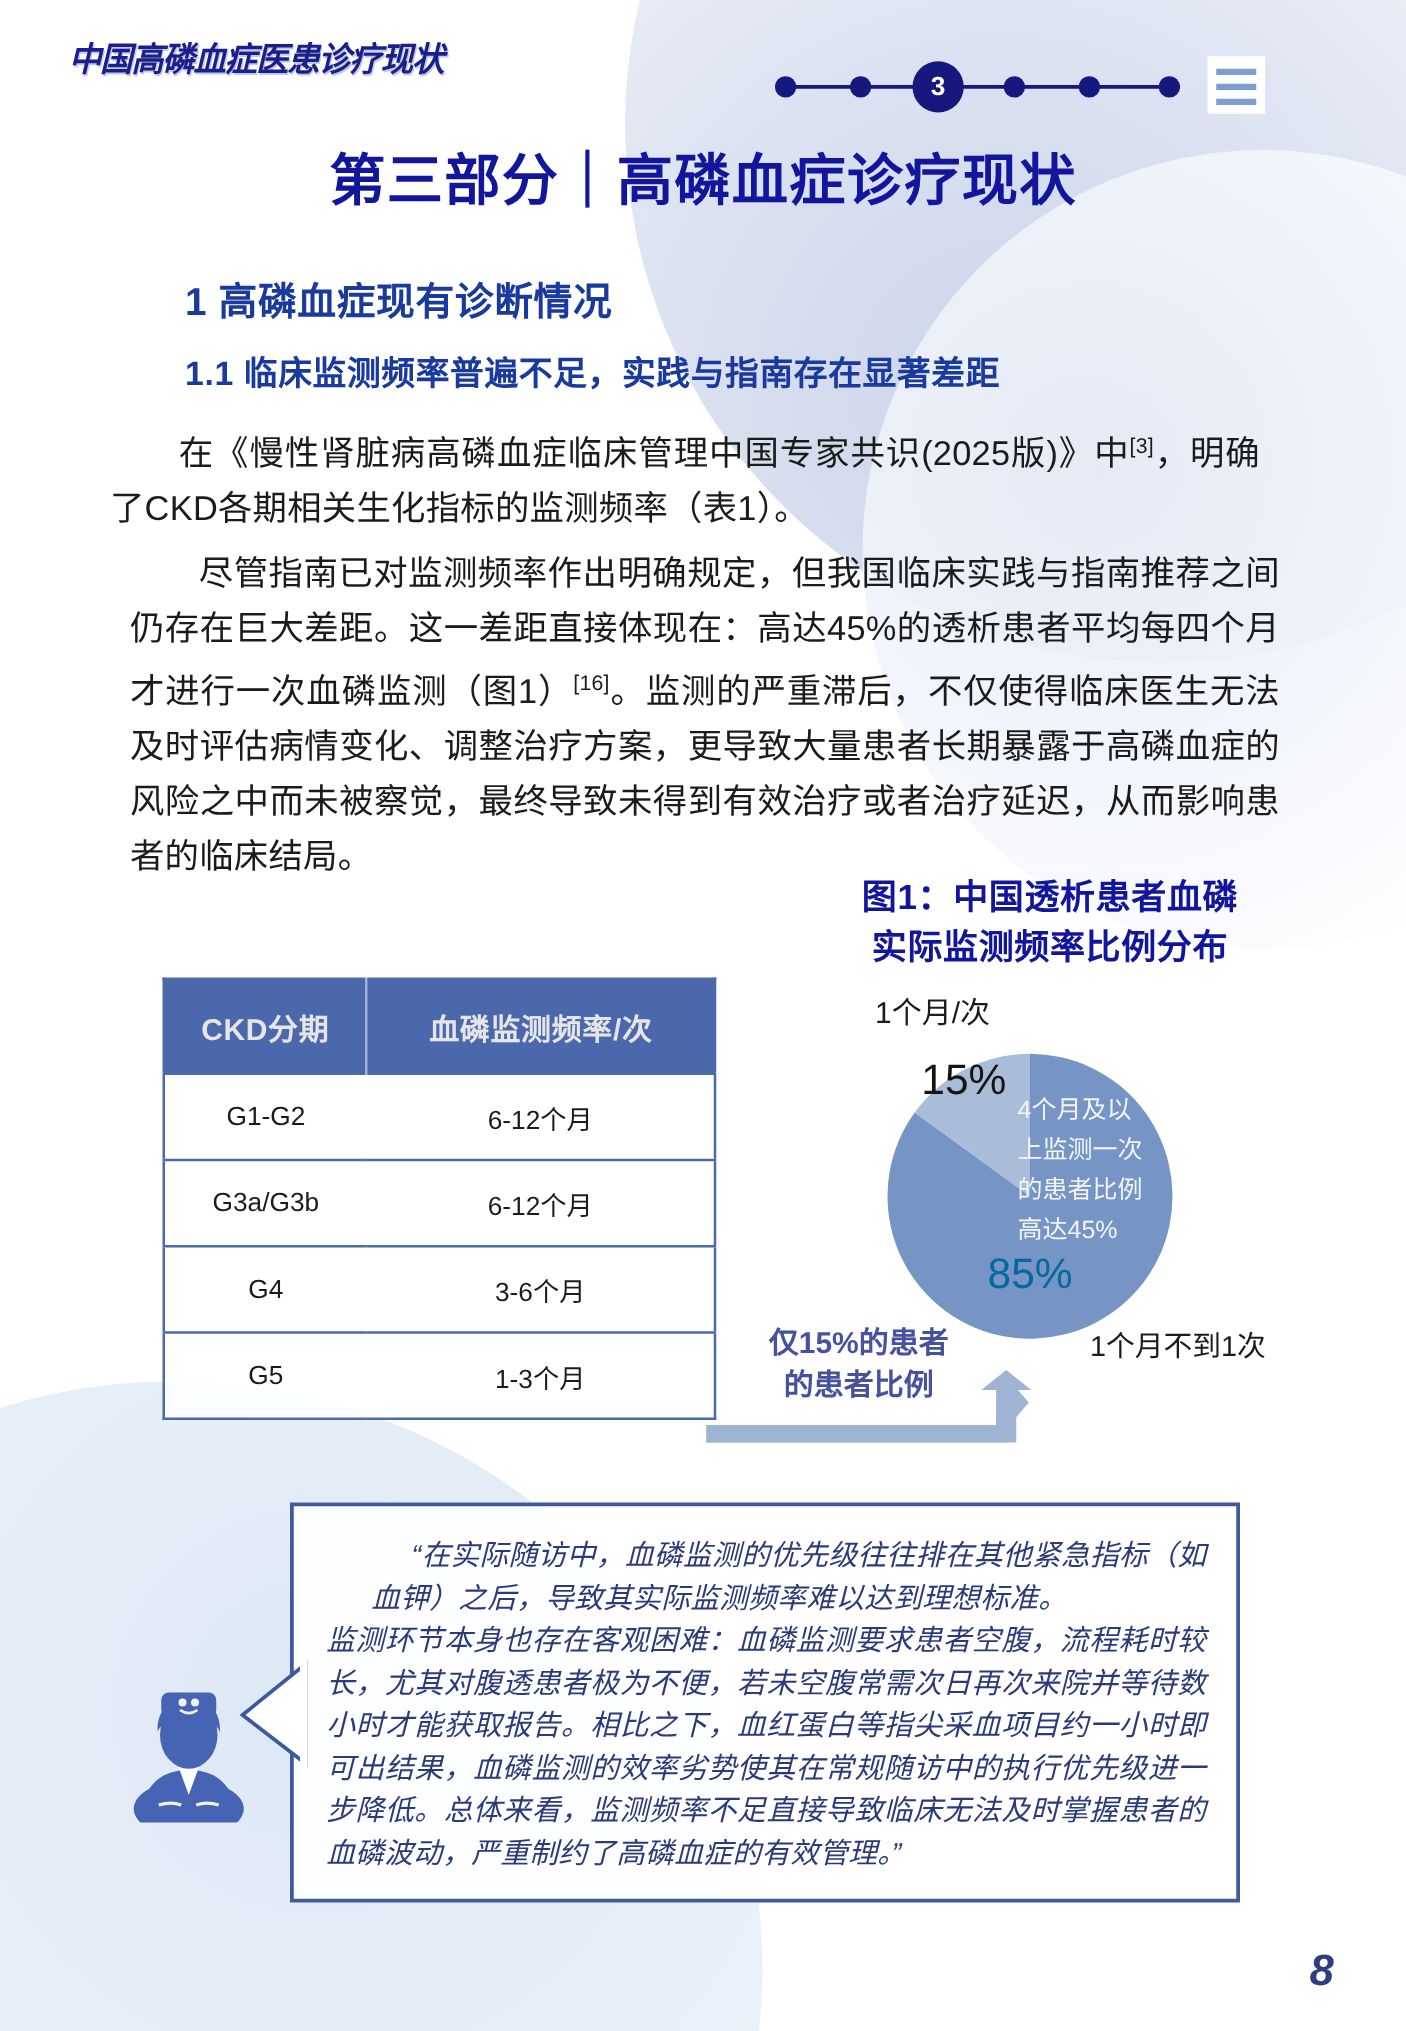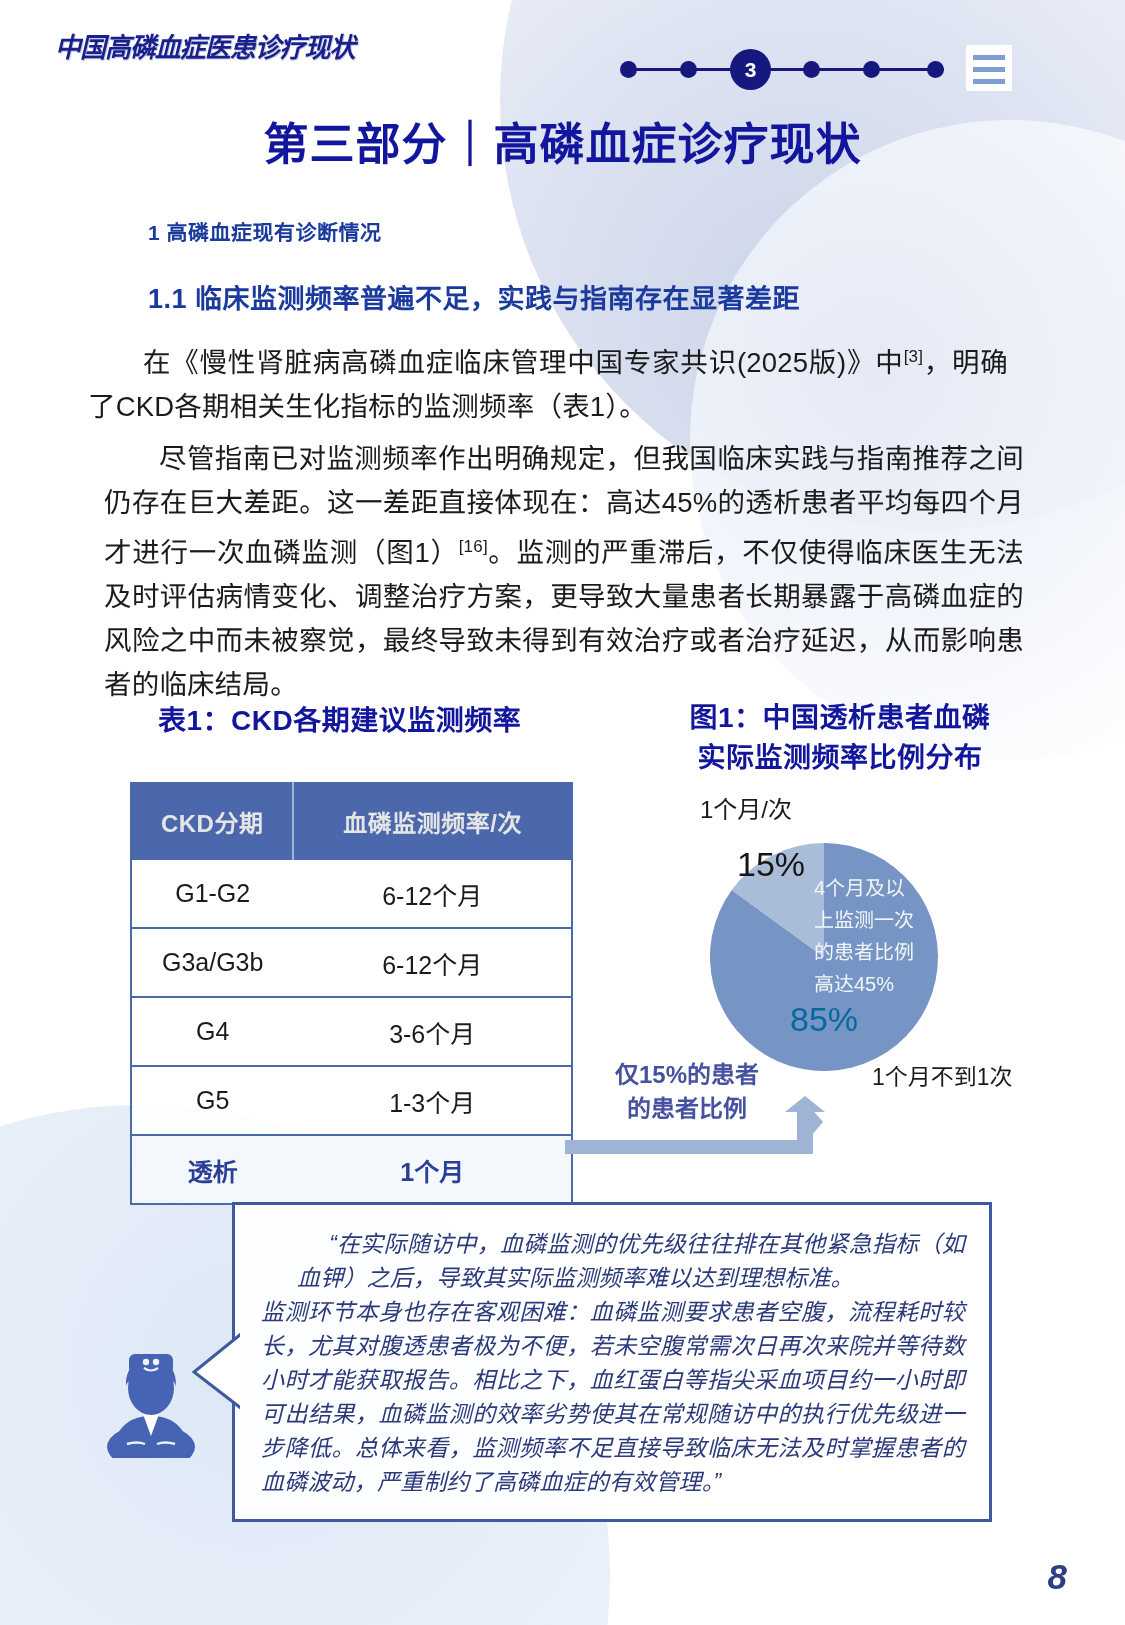--- a/index.html
+++ b/index.html
@@ -132,21 +132,21 @@
   
   .content {
     position: absolute;
     top: 0; left: 0;
     width: 1125px; height: 1625px;
     z-index: 4;
   }
   .h1-head {
     position: absolute;
     left: 148px; top: 216px;
-    font-size: 21px;
+    font-size: 31px;
     font-weight: bold;
     color: #1a3a9e;
     letter-spacing: 0.5px;
   }
   .h2-head {
     position: absolute;
     left: 148px; top: 277px;
     font-size: 27px;
     font-weight: bold;
     color: #1a3a9e;
@@ -189,21 +189,21 @@
     height: 72px;
     text-align: center;
     letter-spacing: 0.5px;
   }
   .data-table th.col-sep {
     border-left: 2px solid #9fb2d6;
   }
   .data-table td {
     height: 65px;
     text-align: center;
-    font-size: 25px;
+    font-size: 21px;
     color: #1b1b1b;
     border-top: 2px solid #4a6aa8;
   }
   .data-table tr.last-row td {
     font-weight: bold;
     color: #2a3f96;
     background: rgba(236,242,250,0.55);
   }
 
   
@@ -359,21 +359,20 @@
     <div class="h2-head">1.1 临床监测频率普遍不足，实践与指南存在显著差距</div>
 
     <div class="para para1">
       <span>在《慢性肾脏病高磷血症临床管理中国专家共识(2025版)》中</span><span class="sup">[3]</span><span>，明确了CKD各期相关生化指标的监测频率（表1）。</span>
     </div>
 
     <div class="para para2">
       <span>尽管指南已对监测频率作出明确规定，但我国临床实践与指南推荐之间仍存在巨大差距。这一差距直接体现在：高达45%的透析患者平均每四个月才进行一次血磷监测（图1）</span><span class="sup">[16]</span><span>。监测的严重滞后，不仅使得临床医生无法及时评估病情变化、调整治疗方案，更导致大量患者长期暴露于高磷血症的风险之中而未被察觉，最终导致未得到有效治疗或者治疗延迟，从而影响患者的临床结局。</span>
     </div>
 
-    <div class="table-caption">表1：CKD各期建议监测频率</div>
     <table class="data-table">
       <thead>
         <tr>
           <th>CKD分期</th>
           <th class="col-sep">血磷监测频率/次</th>
         </tr>
       </thead>
       <tbody>
         <tr>
           <td>G1-G2</td>
@@ -384,24 +383,20 @@
           <td>6-12个月</td>
         </tr>
         <tr>
           <td>G4</td>
           <td>3-6个月</td>
         </tr>
         <tr>
           <td>G5</td>
           <td>1-3个月</td>
         </tr>
-        <tr class="last-row">
-          <td>透析</td>
-          <td>1个月</td>
-        </tr>
       </tbody>
     </table>
 
     <div class="chart-caption">
       <div>图1：中国透析患者血磷</div>
       <div>实际监测频率比例分布</div>
     </div>
 
     <div class="pie-label-top">1个月/次</div>
 

